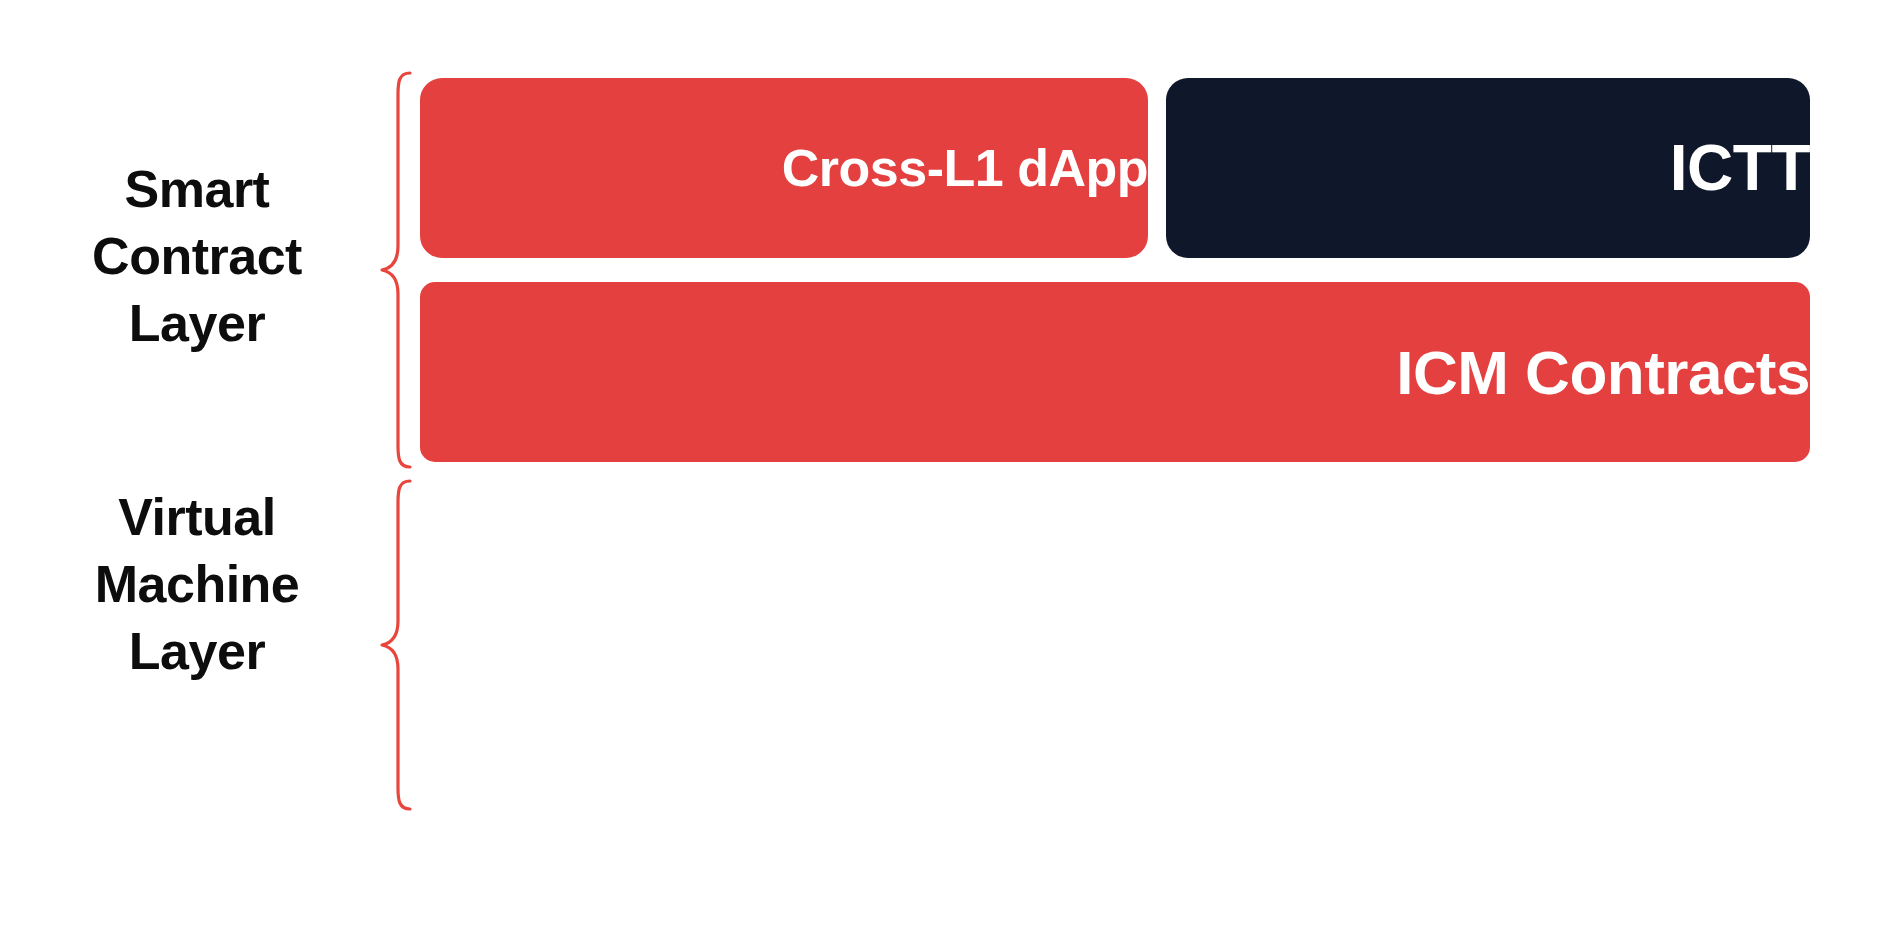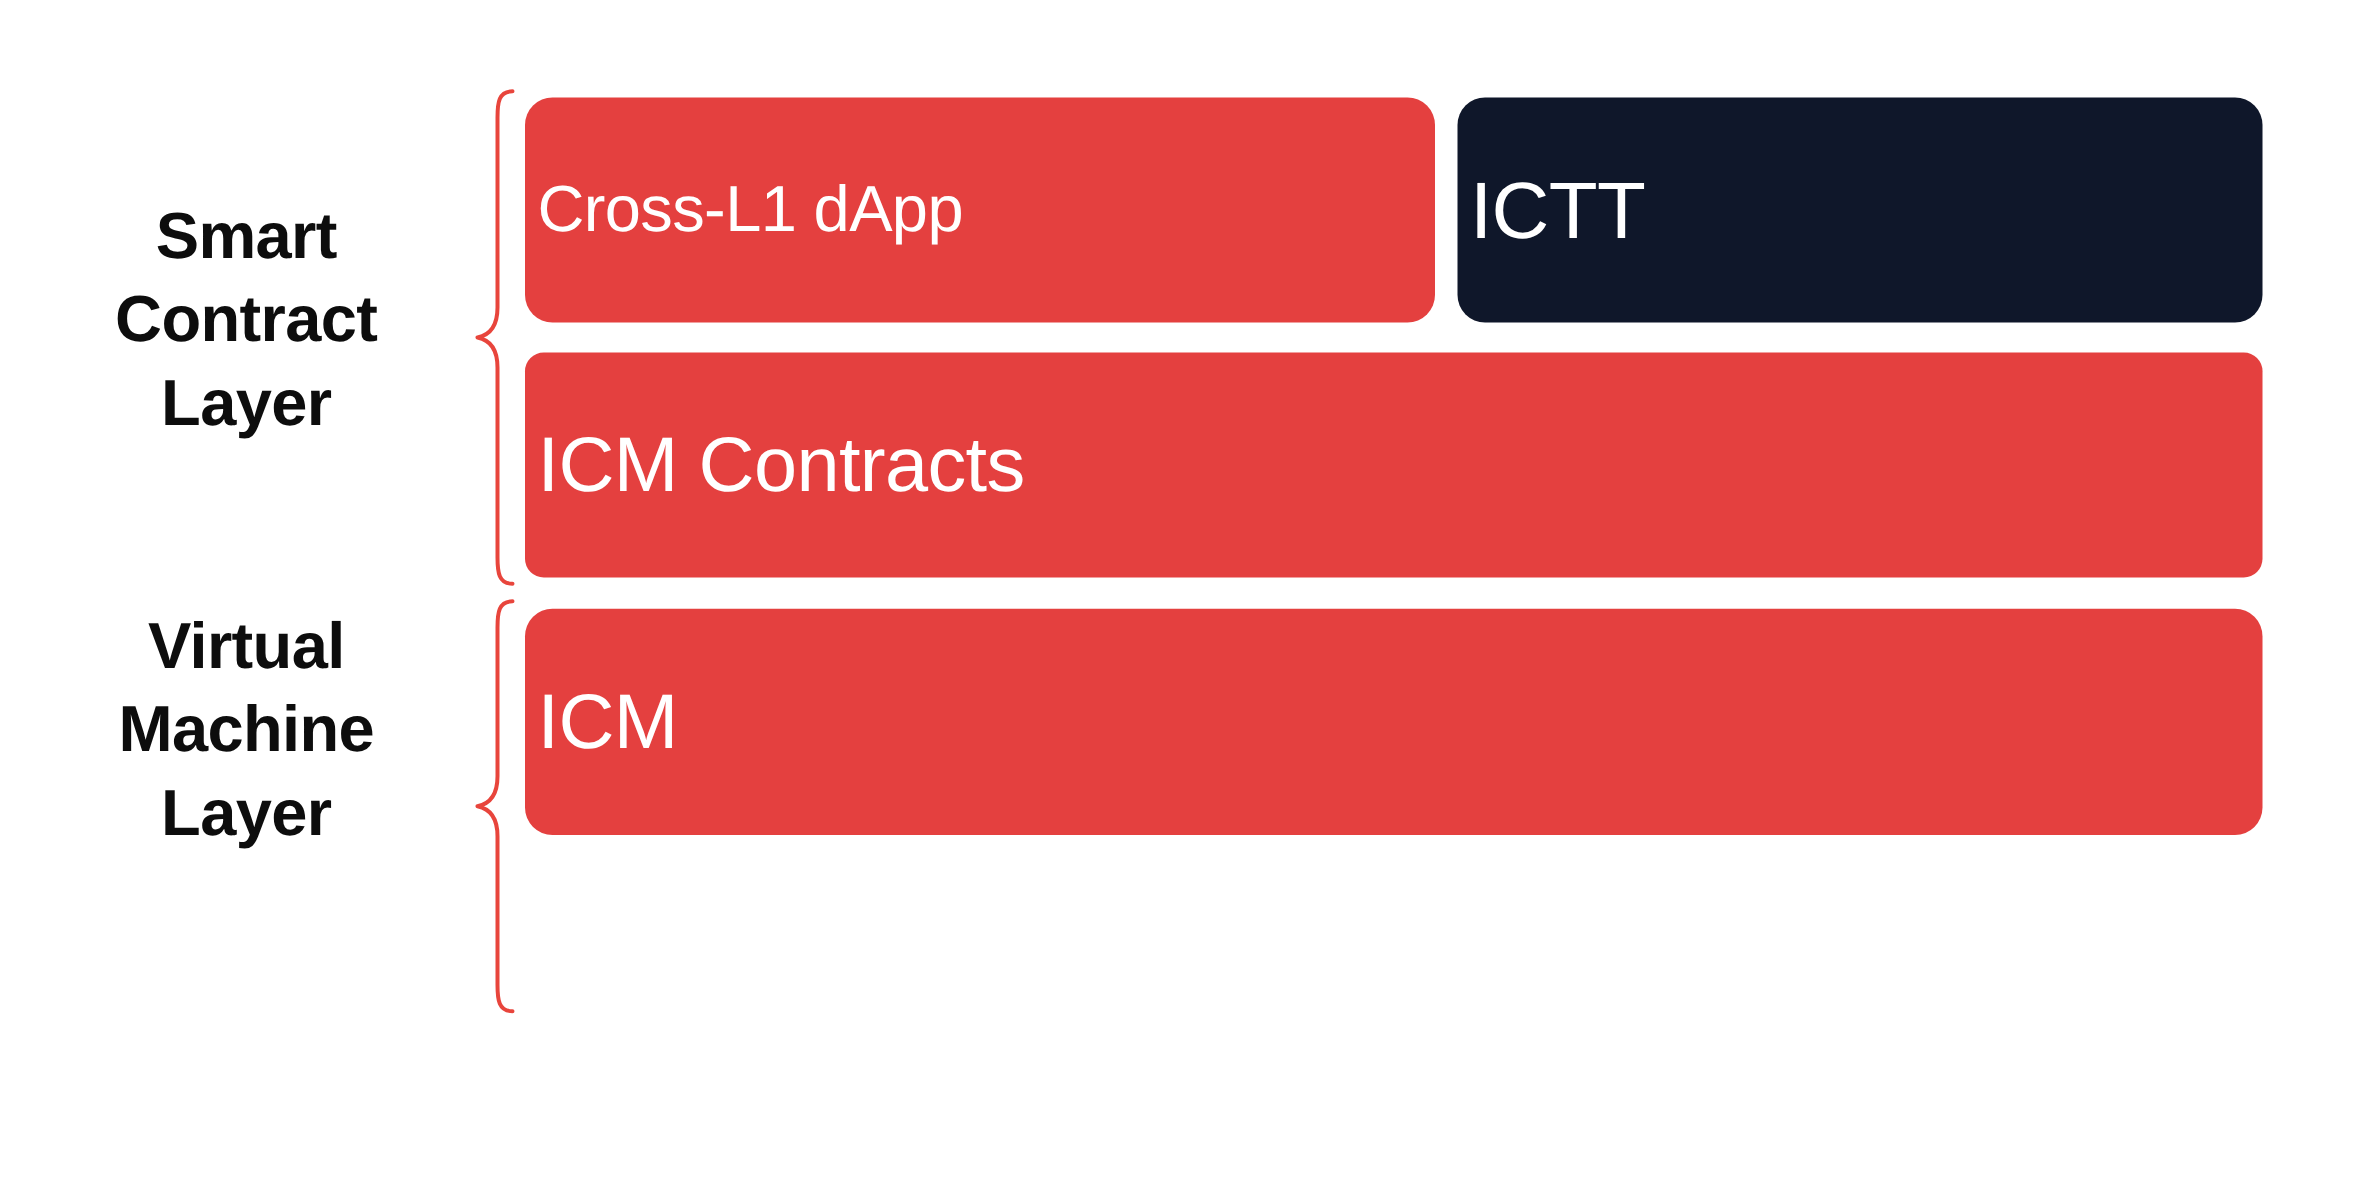--- a/index.html
+++ b/index.html
@@ -42,23 +42,23 @@
   #brace-smart-contract { top: 70px; }
   #brace-virtual-machine { top: 478px; }
   .brace svg { display: block; }
 
   
   .box {
     position: absolute;
     border-radius: 22px;
     display: flex;
     align-items: center;
-    justify-content: flex-start;
+    justify-content: flex-end;
     color: #ffffff;
-    font-weight: 400;
+    font-weight: 700;
     letter-spacing: -0.5px;
     box-sizing: border-box;
     padding-left: 10px;
   }
 
   #box-cross-l1-dapp {
     left: 420px;
     top: 78px;
     width: 728px;
     height: 180px;
@@ -126,17 +126,14 @@
   </div>
 
   <div id="box-ictt" class="box" style="background:#0f172a;">
     <span>ICTT</span>
   </div>
 
   <div id="box-icm-contracts" class="box" style="background:#e4403f;border-radius:15px;">
     <span>ICM Contracts</span>
   </div>
 
-  <div id="box-icm" class="box" style="background:#e4403f;">
-    <span>ICM</span>
-  </div>
 
 </div>
 
 </body></html>

